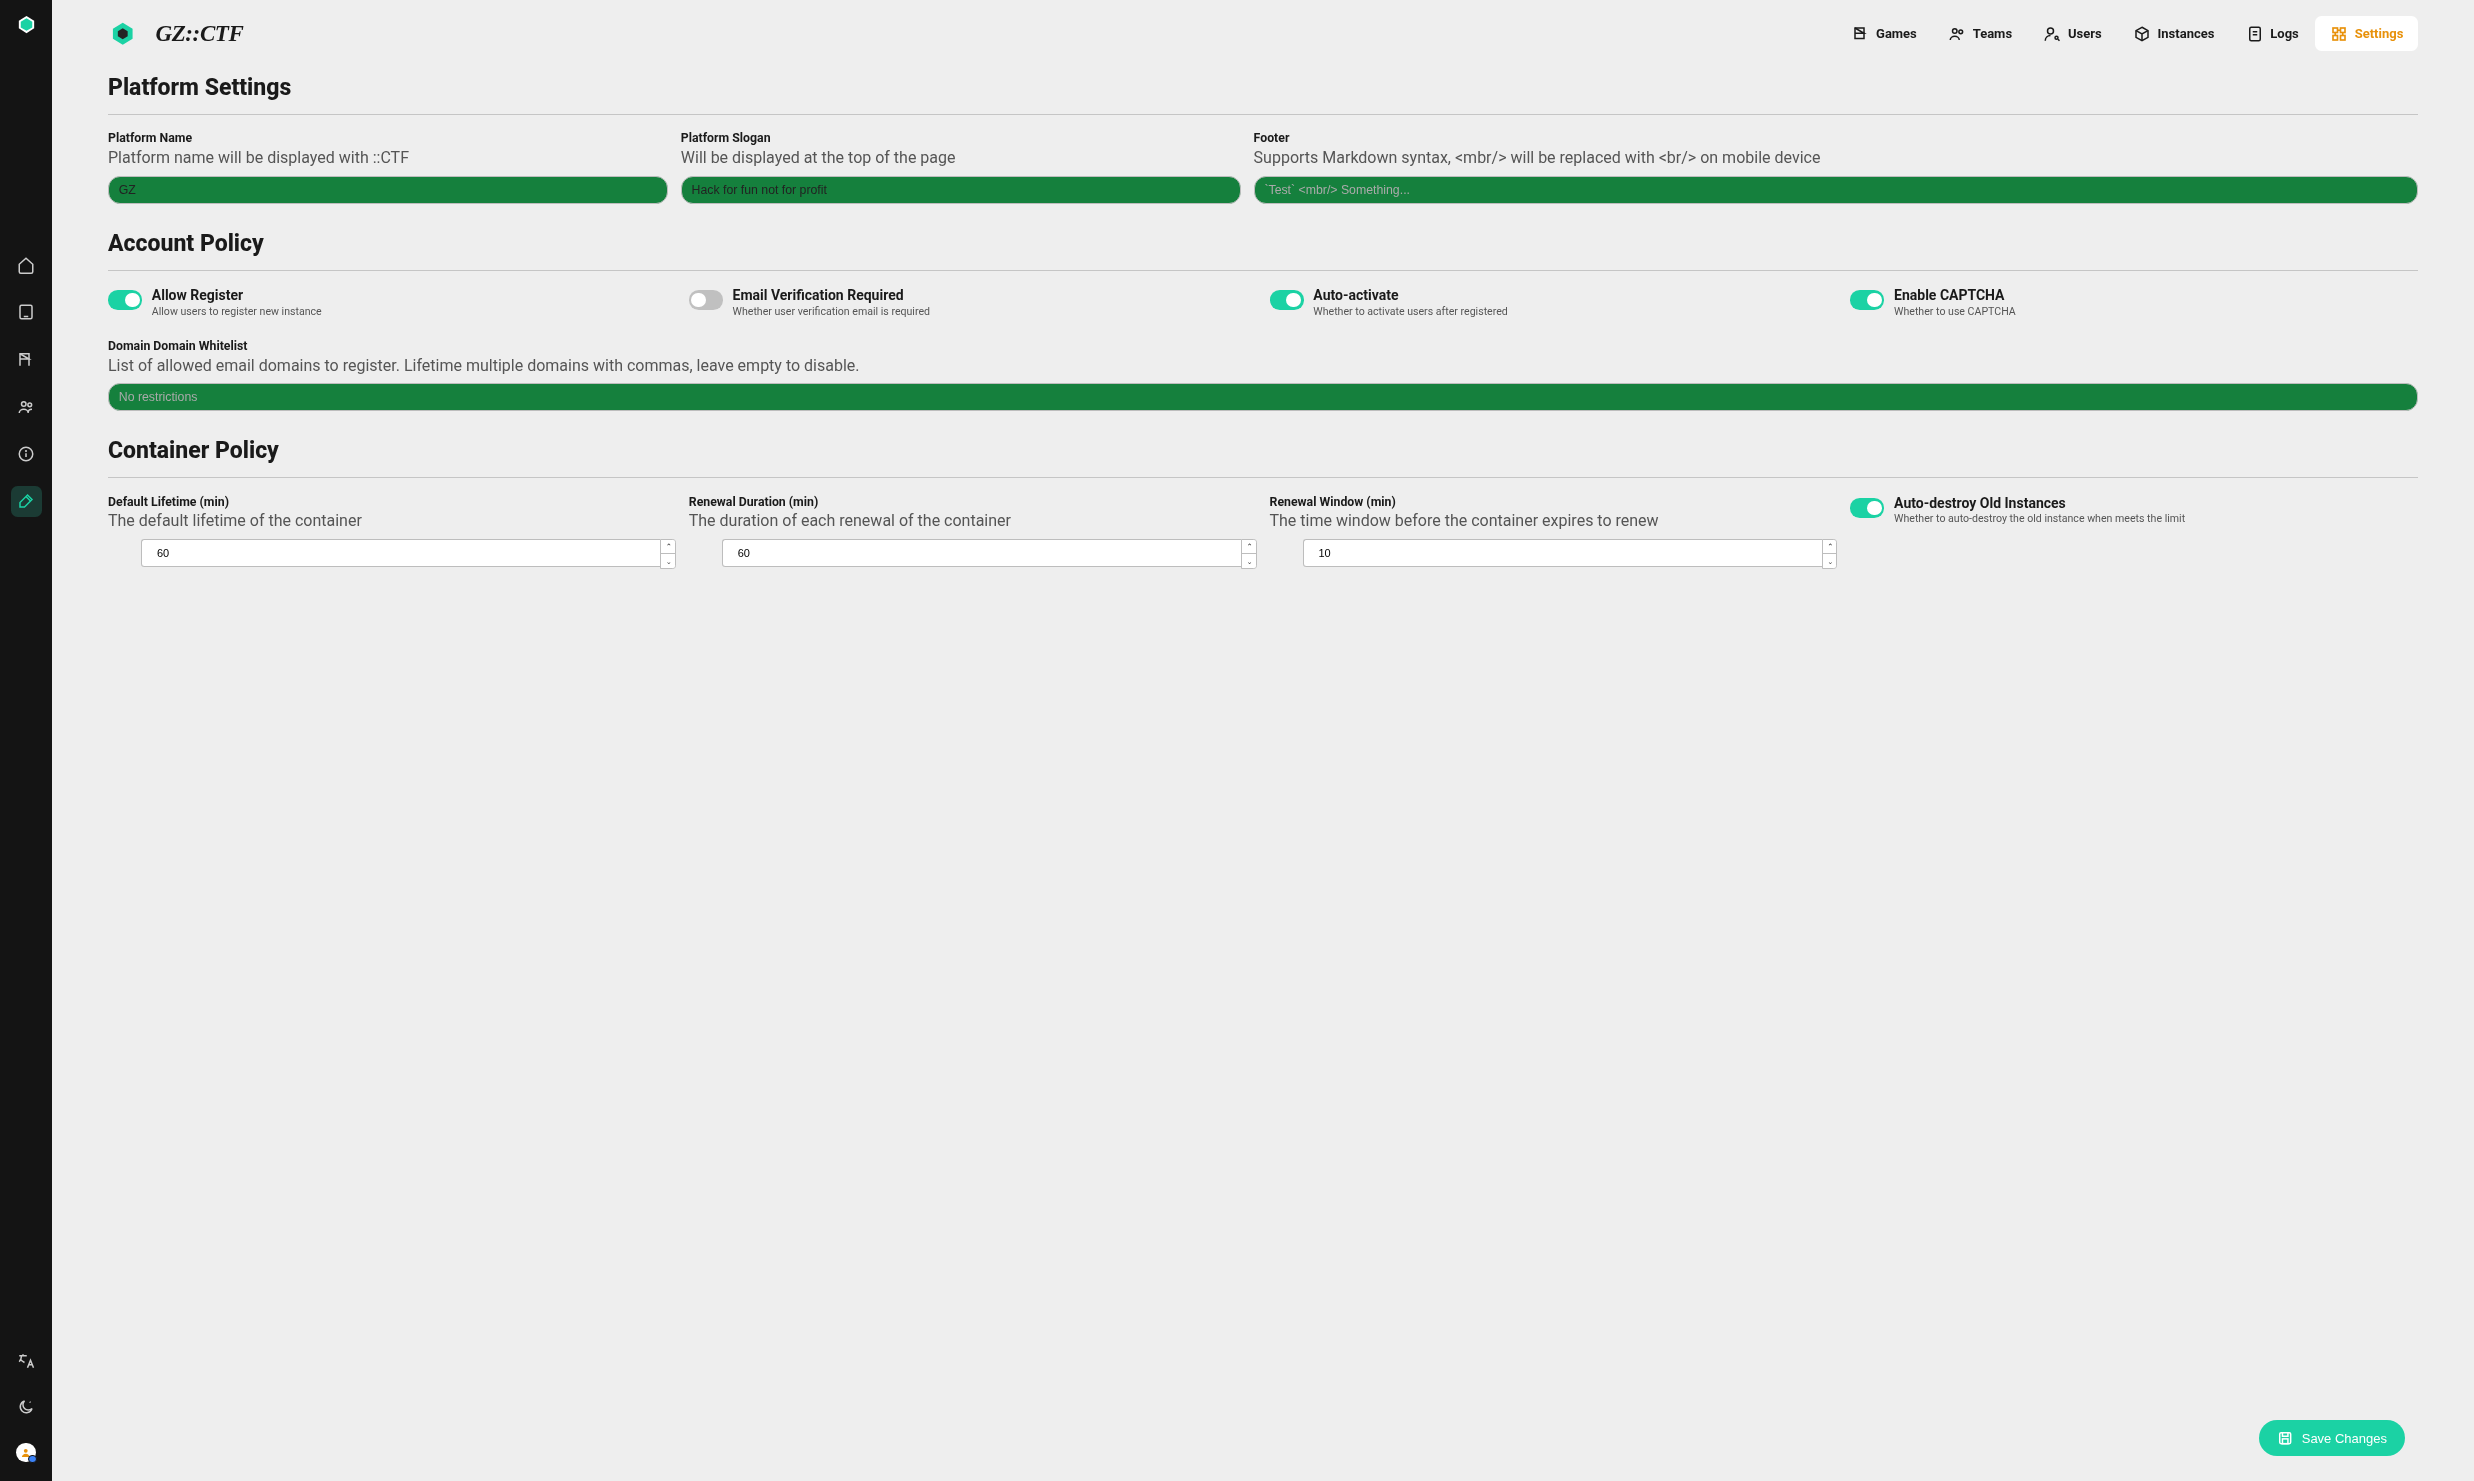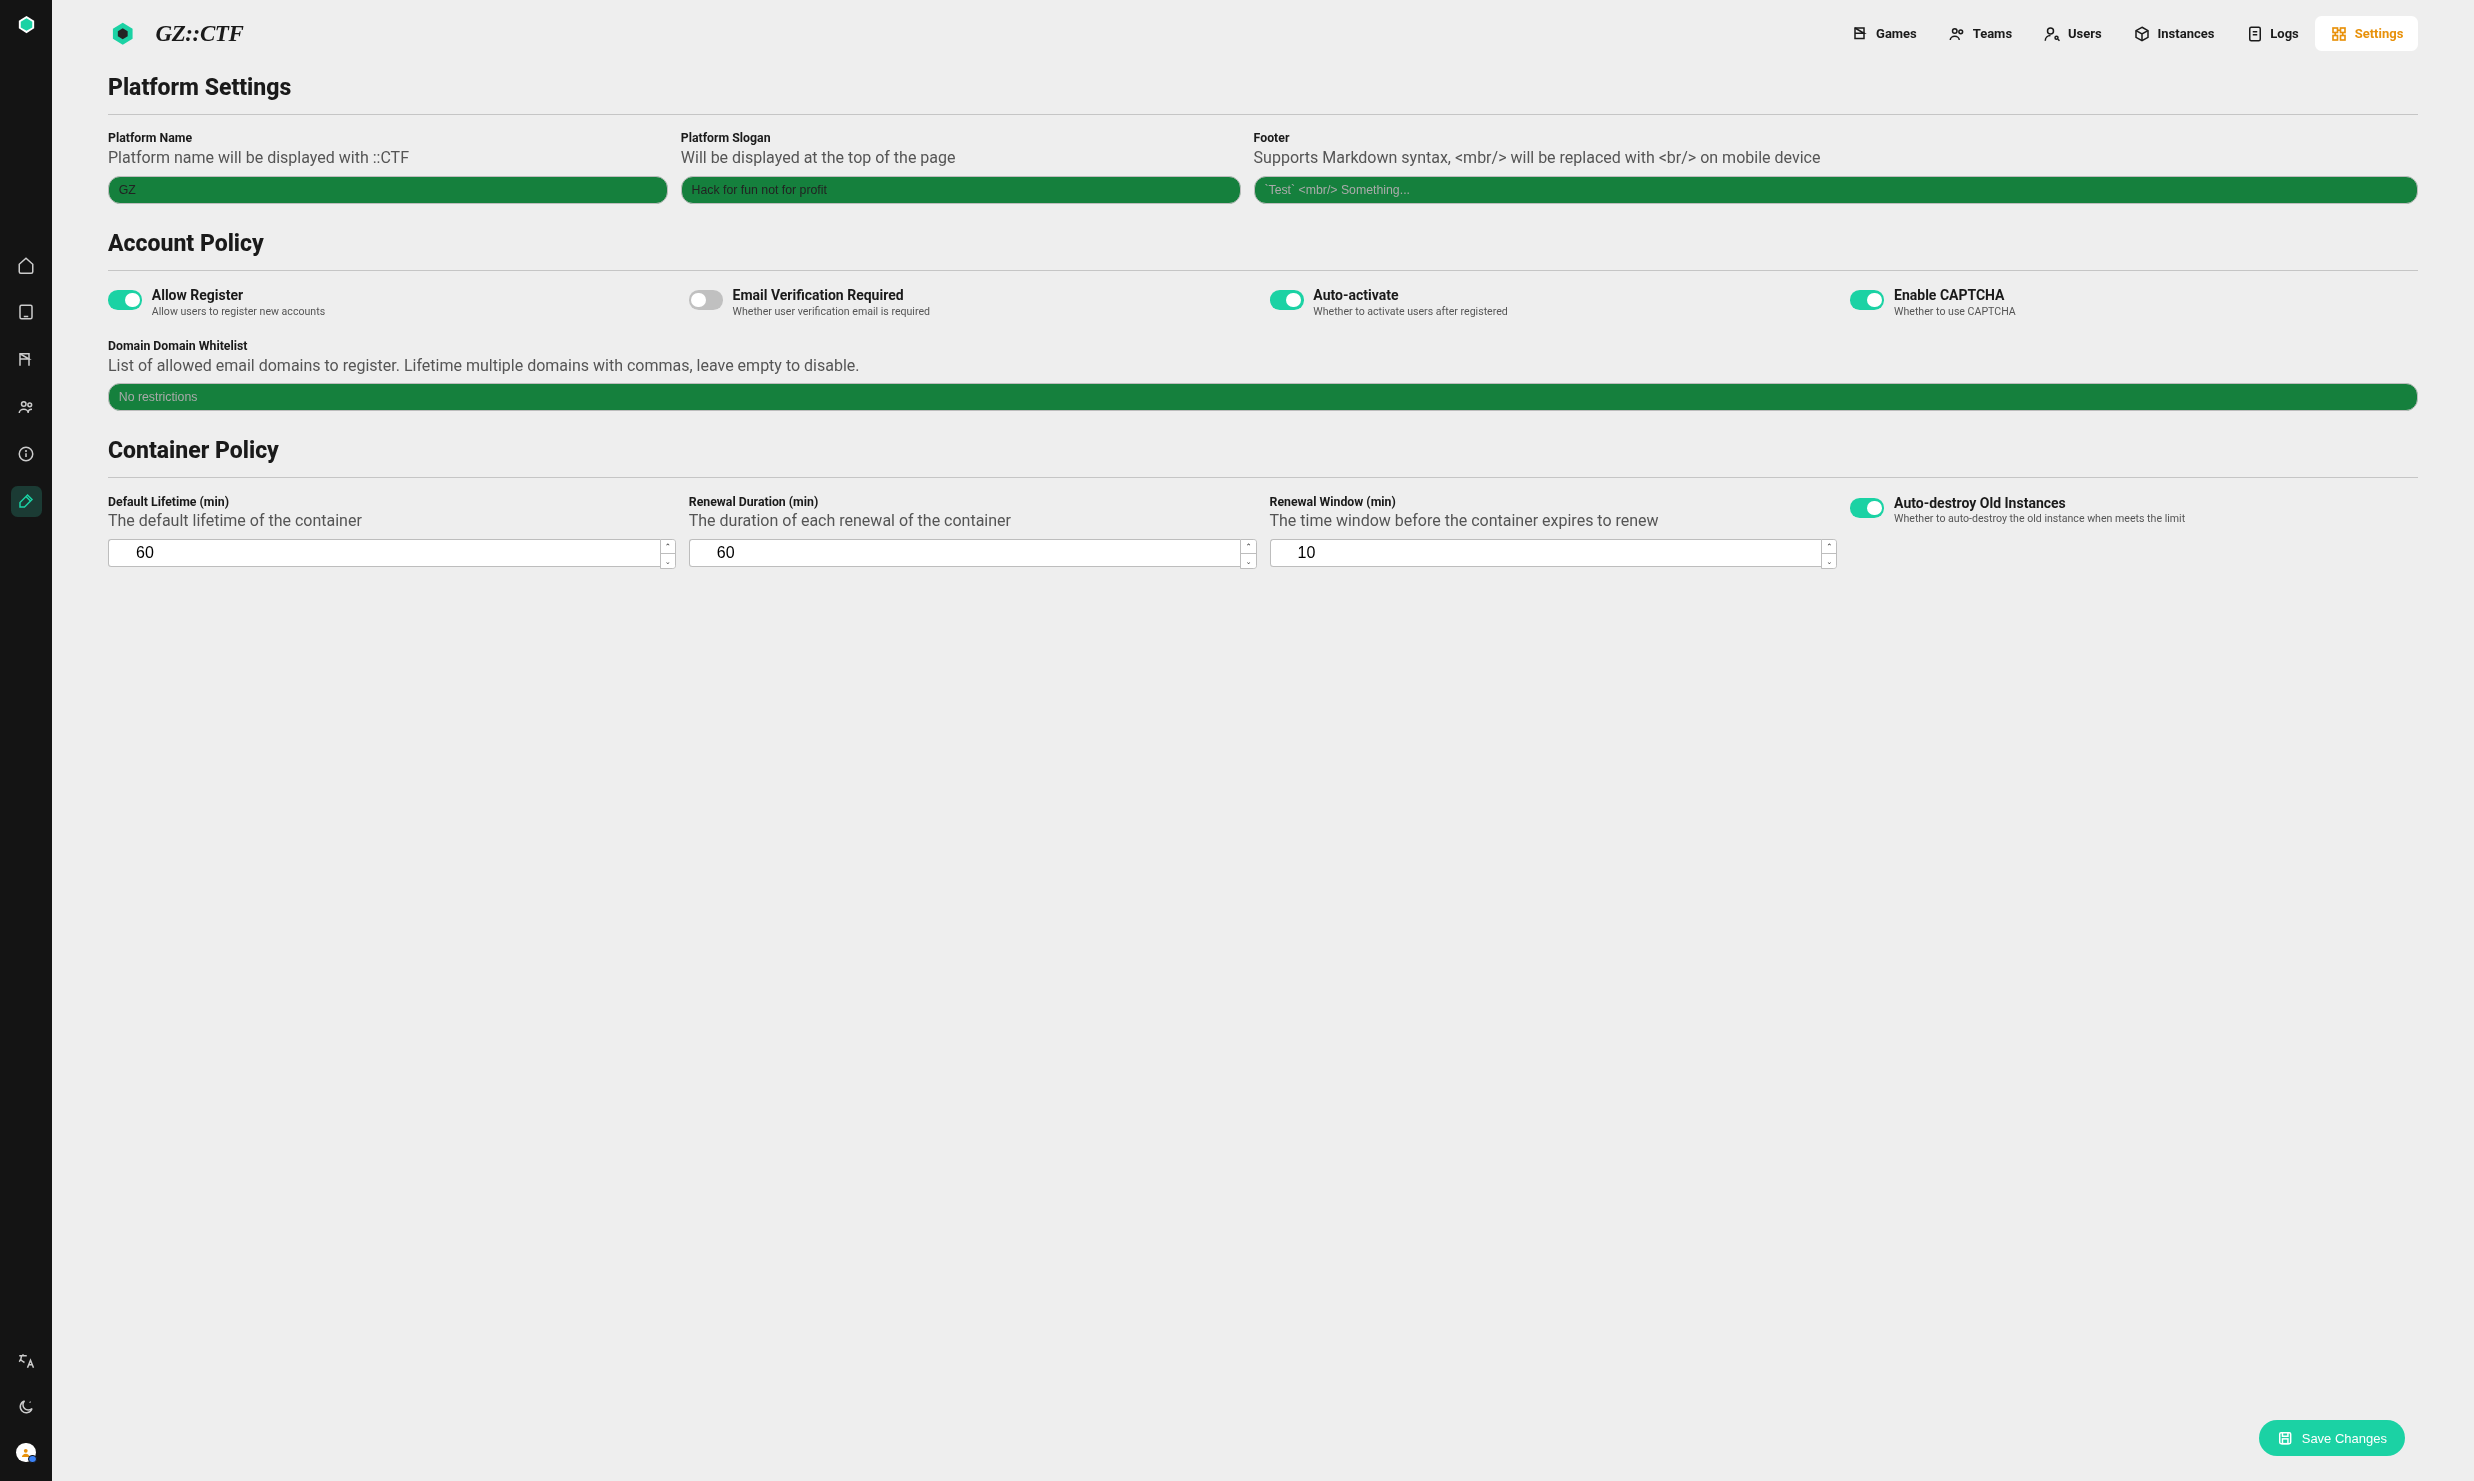--- a/index.html
+++ b/index.html
@@ -27,21 +27,21 @@
 hr.divider { border: none; border-top: 0.8px solid #c5c5c5; margin: 13px 0 16.4px 0; }
 
 .row3 { display: grid; grid-template-columns: 1fr 1fr 2.08fr; gap: 13px; }
 .row4 { display: grid; grid-template-columns: 1fr 1fr 1fr 1fr; gap: 13px; }
 .row-toggles { display: grid; grid-template-columns: 1fr 1fr 1fr 1fr; gap: 13px; }
 .field-label { font-size: 12.3px; font-weight: 700; margin-bottom: 1.6px; }
 .field-desc { font-size: 16px; color: #555; margin-bottom: 6.5px; line-height: 1.4; }
 .text-input { width: 100%; height: 28px; border: 0.8px solid #bdbdbd; border-radius: 12px; background: #15803d; padding: 0 9.8px; font-size: 12.3px; color: #222; }
 .text-input::placeholder { color: #aaa; }
 .num-wrap { position: relative; display: flex; }
-.num-input { width: 100%; height: 28px; border: 0.8px solid #bdbdbd; border-right: none; border-radius: 3.3px 0 0 3.3px; background: #fff; padding: 0 27px; font-size: 16px; }
+.num-input { width: 100%; height: 28px; border: 0.8px solid #bdbdbd; border-right: none; border-radius: 3.3px 0 0 3.3px; background: #fff; padding: 0 15px; font-size: 11px; margin-left: 33px; }
 .spinner { display: flex; flex-direction: column; border: 0.8px solid #bdbdbd; border-radius: 0 3.3px 3.3px 0; overflow: hidden; }
 .spin-btn { width: 14.7px; height: 14px; background: #fff; border: none; cursor: pointer; font-size: 7.4px; color: #333; display:flex; align-items:center; justify-content:center; padding:0; }
 .spin-btn:first-child { border-bottom: 0.8px solid #bdbdbd; }
 
 .toggle-row { display: flex; align-items: flex-start; gap: 9.8px; }
 .toggle { width: 34px; height: 19.6px; border-radius: 9.8px; position: relative; cursor: pointer; flex-shrink: 0; margin-top: 3.3px; }
 .toggle.on { background: #1bd2a4; }
 .toggle.off { background: #c0c0c0; }
 .toggle-knob { position: absolute; width: 14.7px; height: 14.7px; background: #fff; border-radius: 50%; top: 2.5px; }
 .toggle.on .toggle-knob { right: 2.5px; }
@@ -218,21 +218,21 @@
 
     <h2 class="section-title" style="margin-top:26px">Account Policy</h2>
     <hr class="divider">
     <div class="row-toggles">
       <div class="toggle-row">
         <div class="toggle on">
             <div class="toggle-knob"></div>
           </div>
         <div class="toggle-text">
             <div class="t-title">Allow Register</div>
-            <div class="t-desc">Allow users to register new accounts</div>
+            <div class="t-desc">Allow users to register new instance</div>
           </div>
       </div>
       <div class="toggle-row">
         <div class="toggle off">
             <div class="toggle-knob"></div>
           </div>
         <div class="toggle-text">
             <div class="t-title">Email Verification Required</div>
             <div class="t-desc">Whether user verification email is required</div>
           </div>

